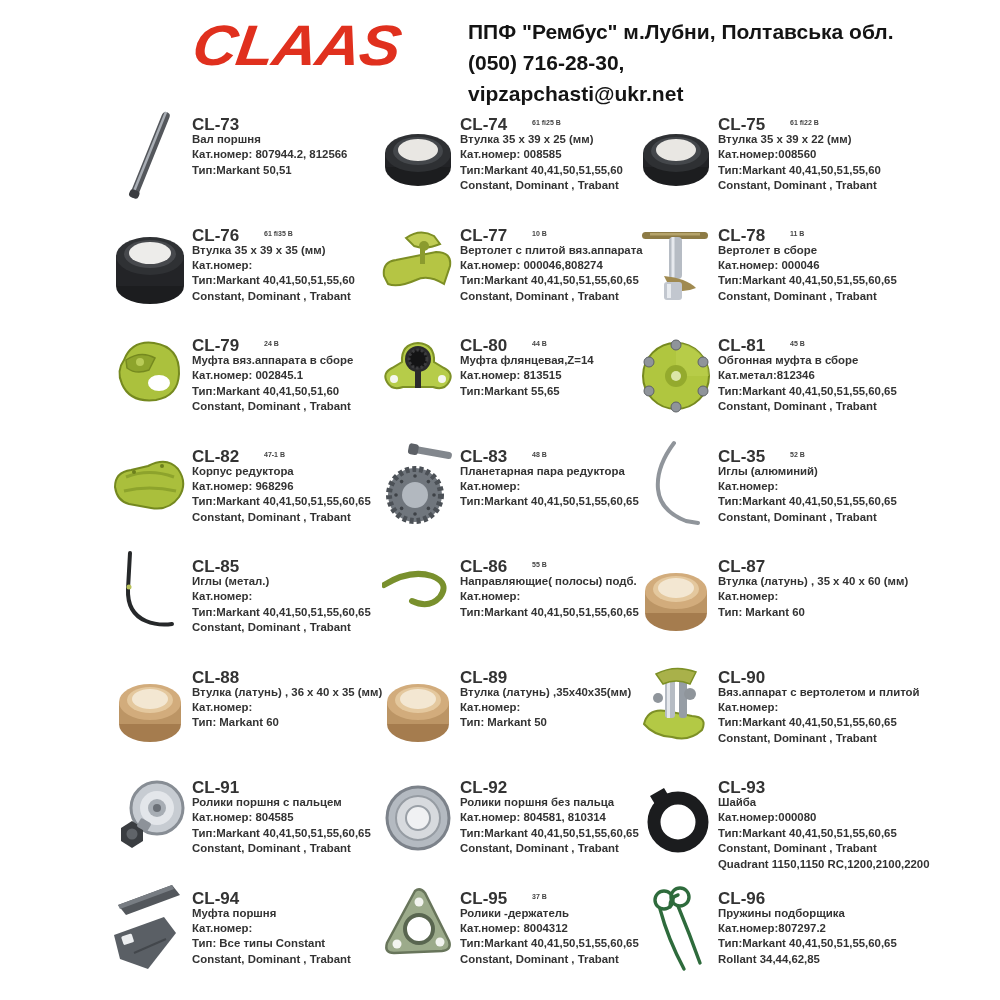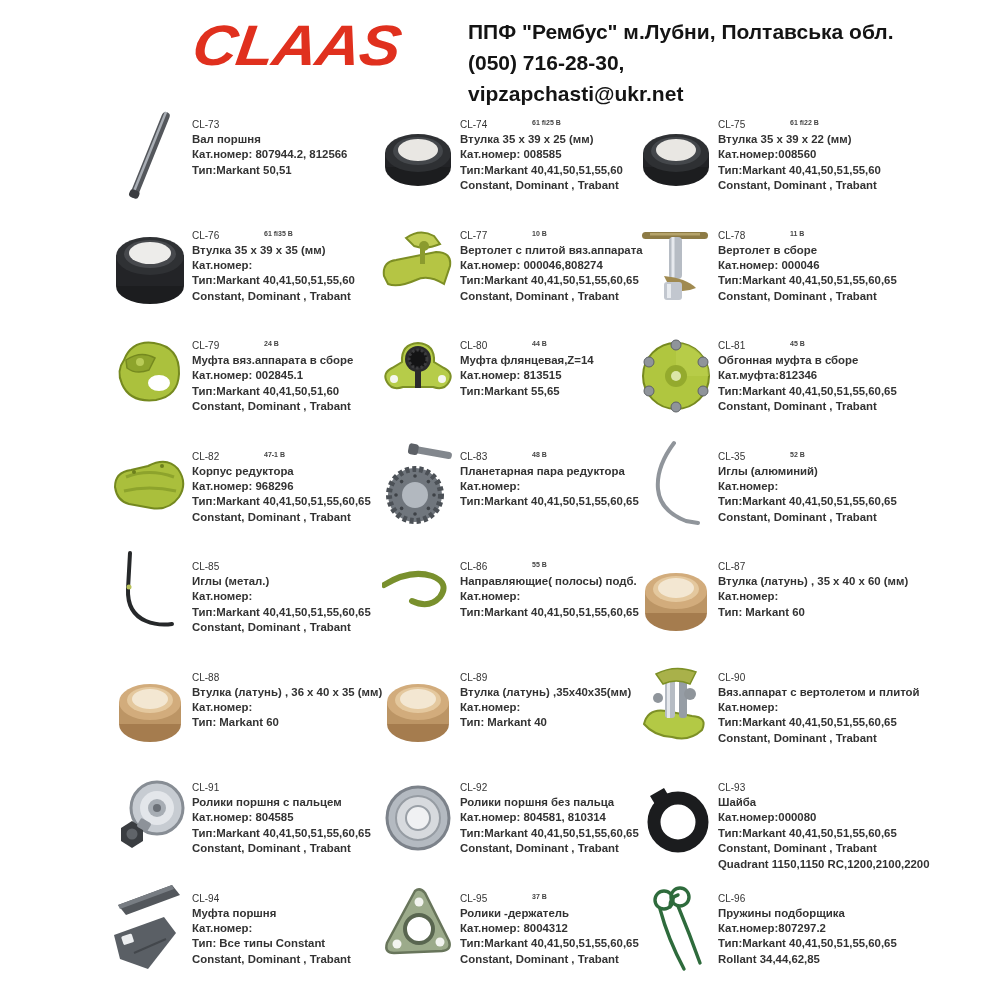--- a/index.html
+++ b/index.html
@@ -13,21 +13,21 @@
   .contact{position:absolute;left:468px;top:16px;font-size:21px;font-weight:bold;
            color:#141414;line-height:31px;white-space:nowrap;}
   
   .grid{position:absolute;left:114px;top:110px;width:880px;display:grid;
         grid-template-columns:268px 258px 340px;grid-auto-rows:110.5px;}
   .item{display:flex;gap:6px;align-items:flex-start;}
   .img{width:72px;height:94px;flex:0 0 72px;margin-top:-2px;}
   .img svg{width:100%;height:100%;display:block;}
   .txt{padding-top:7px;min-width:0;}
   .code-row{display:flex;align-items:flex-start;}
-  .code{font-size:10px;font-weight:normal;color:#333;min-width:72px;line-height:15px;}
+  .code{font-size:17px;font-weight:bold;color:#333;min-width:72px;line-height:15px;}
   .badge{font-size:7px;font-weight:bold;color:#444;padding-top:2px;white-space:nowrap;}
   .line{font-size:11.4px;font-weight:bold;color:#333;line-height:15.4px;white-space:nowrap;}
 </style>
 </head>
 <body>
 
 <div class="page">
   <header>
     <div class="logo">CLAAS</div>
     <div class="contact">
@@ -237,21 +237,21 @@
             </g>
           </svg>
         </div>
     <div class="txt">
       <div class="code-row">
         <span class="code">CL-81</span>
         <span class="badge">45 B</span>
       </div>
       <div class="lines">
             <div class="line">Обгонная муфта в сборе</div>
-            <div class="line">Кат.муфта:812346</div>
+            <div class="line">Кат.метал:812346</div>
             <div class="line">Тип:Markant 40,41,50,51,55,60,65</div>
             <div class="line">Constant, Dominant , Trabant</div>
           </div>
     </div>
   </article>
       <article class="item">
     <div class="img">
           <svg viewBox="0 0 72 92">
             <path d="M1 46 Q1 31 17 29 L34 25 Q53 15 64 28 Q74 42 65 56 Q55 70 37 67 L15 63 Q3 60 1 46 Z" fill="#aabf3c" stroke="#74881f" stroke-width="2"></path>
             <path d="M12 36 Q35 27 60 36" stroke="#8da32c" stroke-width="3" fill="none"></path>
@@ -419,21 +419,21 @@
           </svg>
         </div>
     <div class="txt">
       <div class="code-row">
         <span class="code">CL-89</span>
         <span class="badge"></span>
       </div>
       <div class="lines">
             <div class="line">Втулка (латунь) ,35x40x35(мм)</div>
             <div class="line">Кат.номер:</div>
-            <div class="line">Тип: Markant 40</div>
+            <div class="line">Тип: Markant 50</div>
           </div>
     </div>
   </article>
       <article class="item">
     <div class="img">
           <svg viewBox="0 0 72 92">
             <path d="M4 62 Q8 46 26 49 L52 54 Q68 55 62 68 Q49 80 32 75 Q14 74 4 62 Z" fill="#b3c945" stroke="#7d9026" stroke-width="2"></path>
             <rect x="25" y="16" width="10" height="40" rx="3" fill="#b6bcc4"></rect>
             <rect x="27" y="16" width="3" height="40" fill="#e5e8ec"></rect>
             <rect x="39" y="12" width="8" height="44" rx="3" fill="#969da5"></rect>

